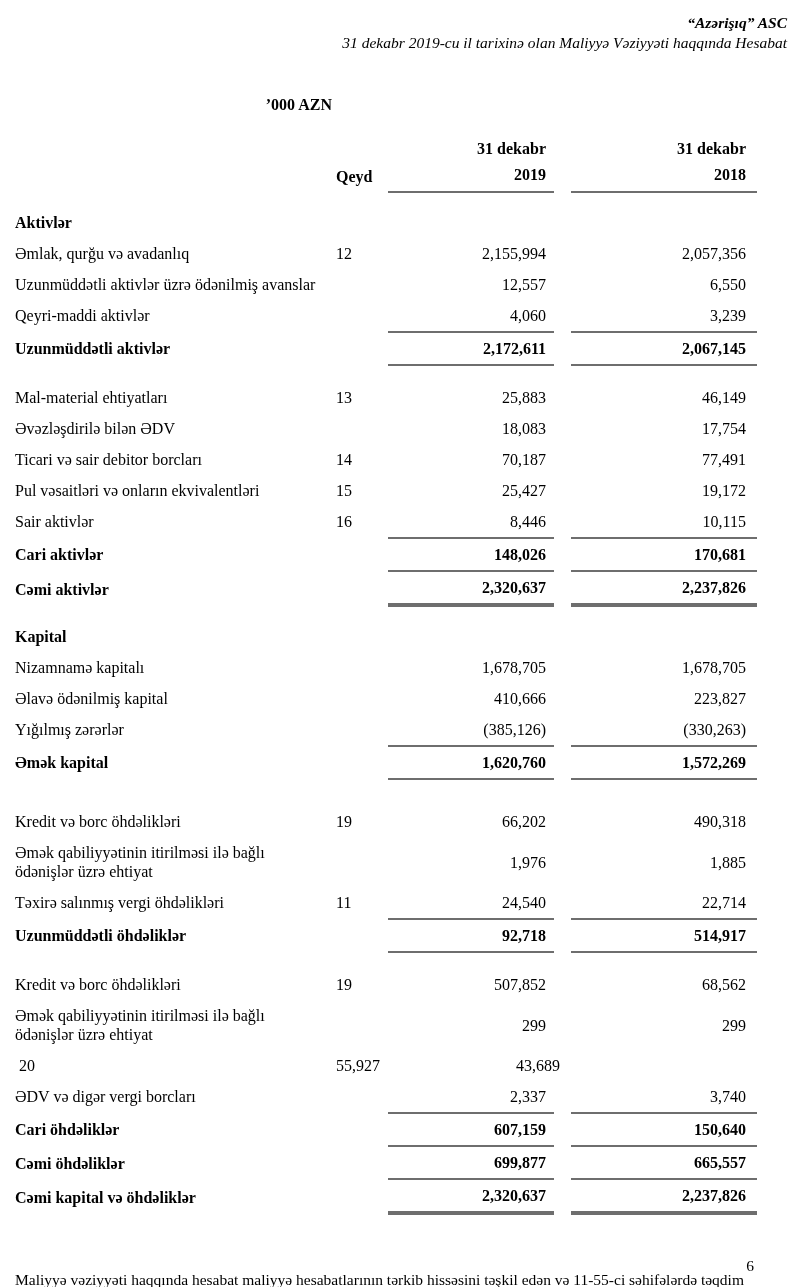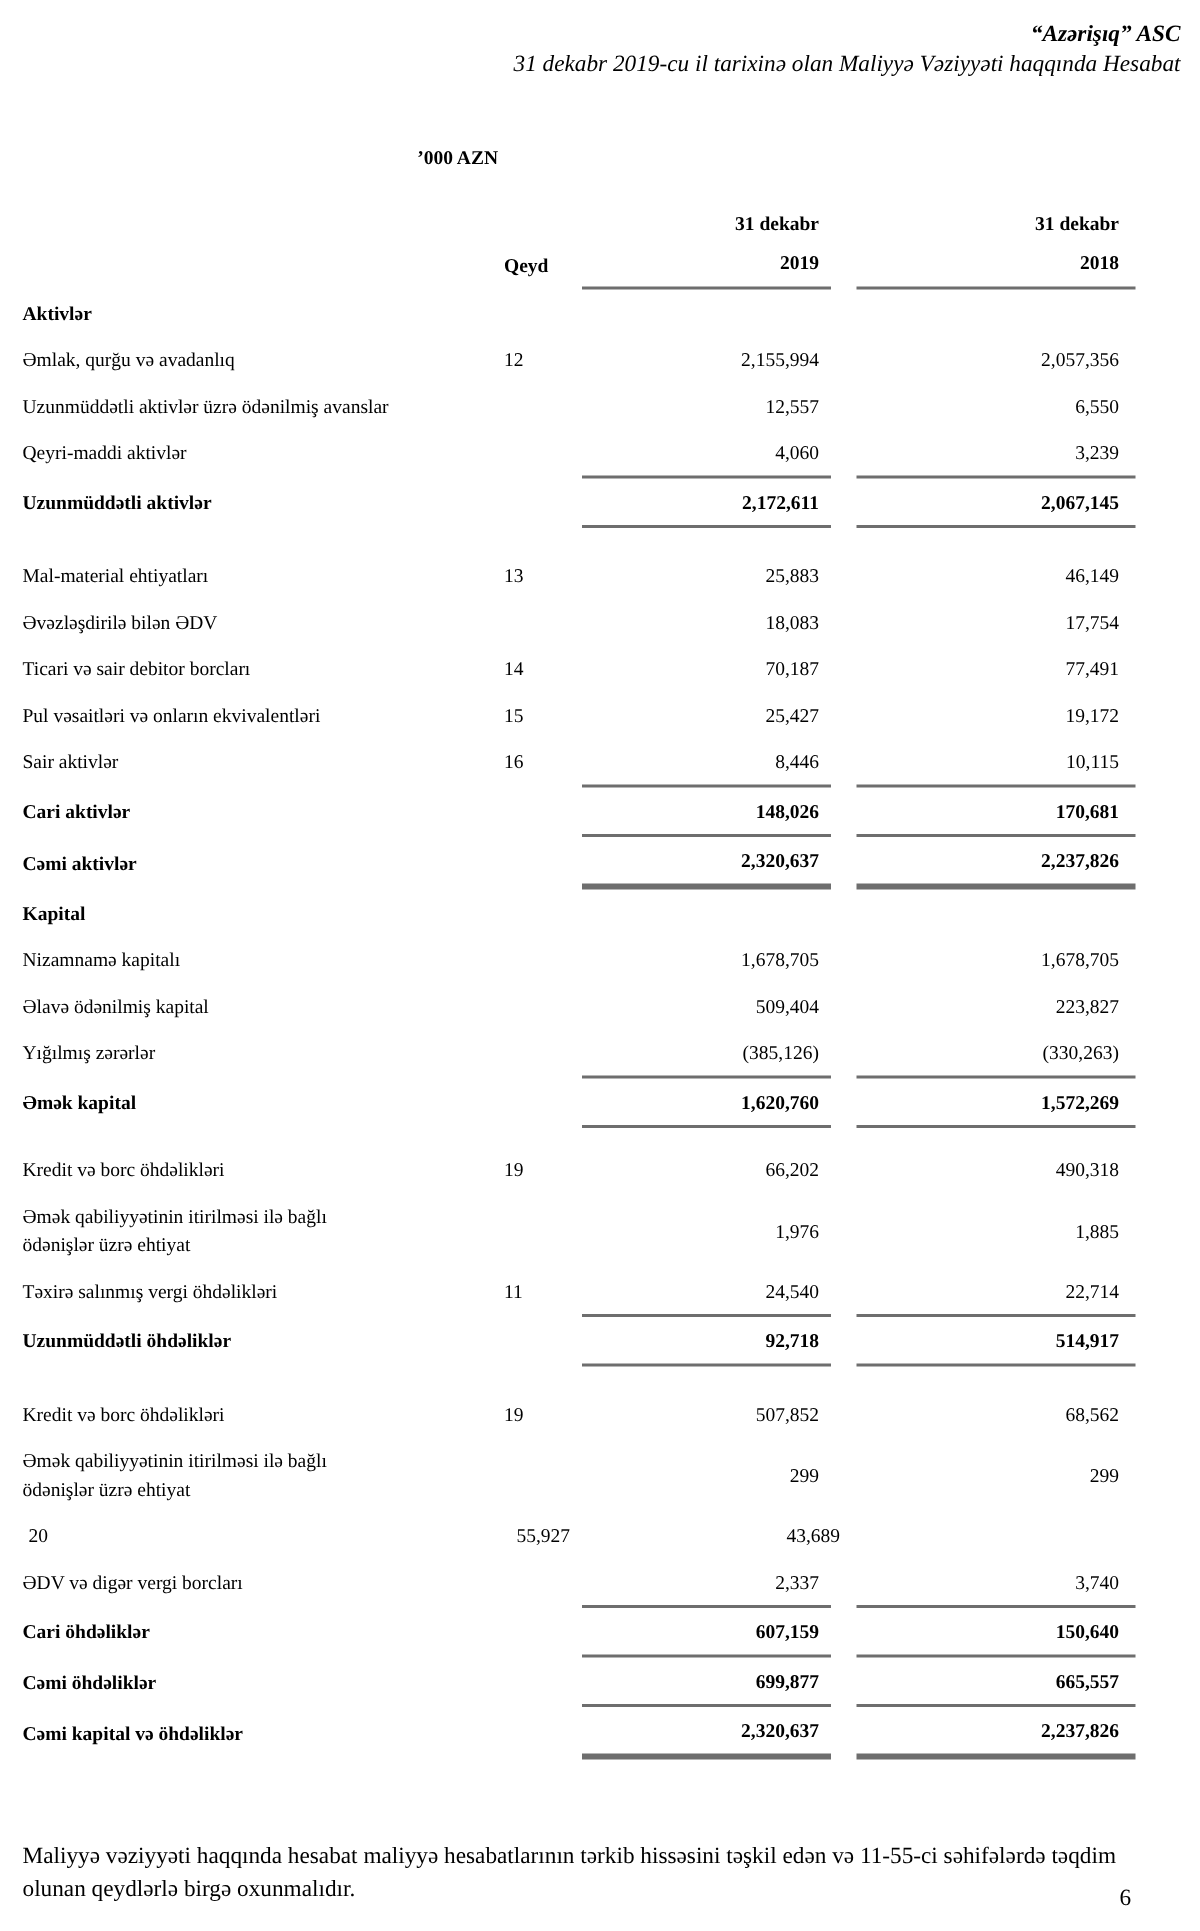--- a/index.html
+++ b/index.html
@@ -3,37 +3,37 @@
 <meta charset="utf-8">
 <style>
   html,body{margin:0;padding:0;background:#fff;}
   body{
     width:800px;height:1287px;overflow:hidden;position:relative;
     font-family:"Liberation Serif", serif;color:#000;
     -webkit-font-smoothing:antialiased;
   }
   .doc-header{padding:13px 13px 0 0;text-align:right;font-style:italic;font-size:15.5px;line-height:20px;}
   .doc-header .co{font-weight:bold;}
-  .fin-table{padding:0 43px 0 15px;margin-top:36px;font-size:13px;}
+  .fin-table{padding:0 43px 0 15px;margin-top:36px;font-size:16px;}
   .row{display:grid;grid-template-columns:317px 56px 166px 17px 186px;}
   .cell{display:flex;align-items:center;line-height:19px;}
   .c-label{padding:6px 0;flex-direction:column;align-items:flex-start;justify-content:center;}
   .lbl-line{white-space:nowrap;}
   .c-note{padding:6px 0 6px 4px;}
   .c-val{justify-content:flex-end;text-align:right;padding:6px 8px 6px 0;}
   .c-val.v2018{padding-right:11px;}
   .c-gap{border:none;}
   
   .thead{margin-bottom:0;}
   .thead .cell{font-weight:bold;}
   .thead .c-label,.thead .c-note{align-items:flex-end;justify-content:flex-start;padding-bottom:7px;}
   .thead .c-val{flex-direction:column;align-items:flex-end;justify-content:flex-end;border-bottom:2px solid #6e6e6e;padding-bottom:7px;margin-top:44px;}
   .thead .yr1{margin-bottom:7px;}
   
-  .section{}
+  .section{margin-top:14px;}
   .section .c-label{font-weight:bold;}
   .gap{margin-top:16px;}
   .subtotal .cell,.total .cell,.grand_total .cell{font-weight:bold;}
   .rt{border-top:2px solid #6e6e6e;}
   .rb{border-bottom:2px solid #6e6e6e;}
   .rbk{border-bottom:4px solid #6e6e6e;}
   
   .footer{padding:0 43px 0 15px;margin-top:54px;font-size:15.5px;line-height:22px;}
   .pagenum{position:absolute;right:46px;bottom:12px;font-size:15.5px;}
 </style>
@@ -186,21 +186,21 @@
           <div class="cell c-note"></div>
           <div class="cell c-val v2019">1,678,705</div>
           <div class="cell c-gap"></div>
           <div class="cell c-val v2018">1,678,705</div>
         </div>
         <div class="row item">
           <div class="cell c-label">
             <div class="lbl-line">Əlavə ödənilmiş kapital</div>
           </div>
           <div class="cell c-note"></div>
-          <div class="cell c-val v2019">509,404</div>
+          <div class="cell c-val v2019">410,666</div>
           <div class="cell c-gap"></div>
           <div class="cell c-val v2018">223,827</div>
         </div>
         <div class="row item">
           <div class="cell c-label">
             <div class="lbl-line">Yığılmış zərərlər</div>
           </div>
           <div class="cell c-note"></div>
           <div class="cell c-val v2019">(385,126)</div>
           <div class="cell c-gap"></div>

